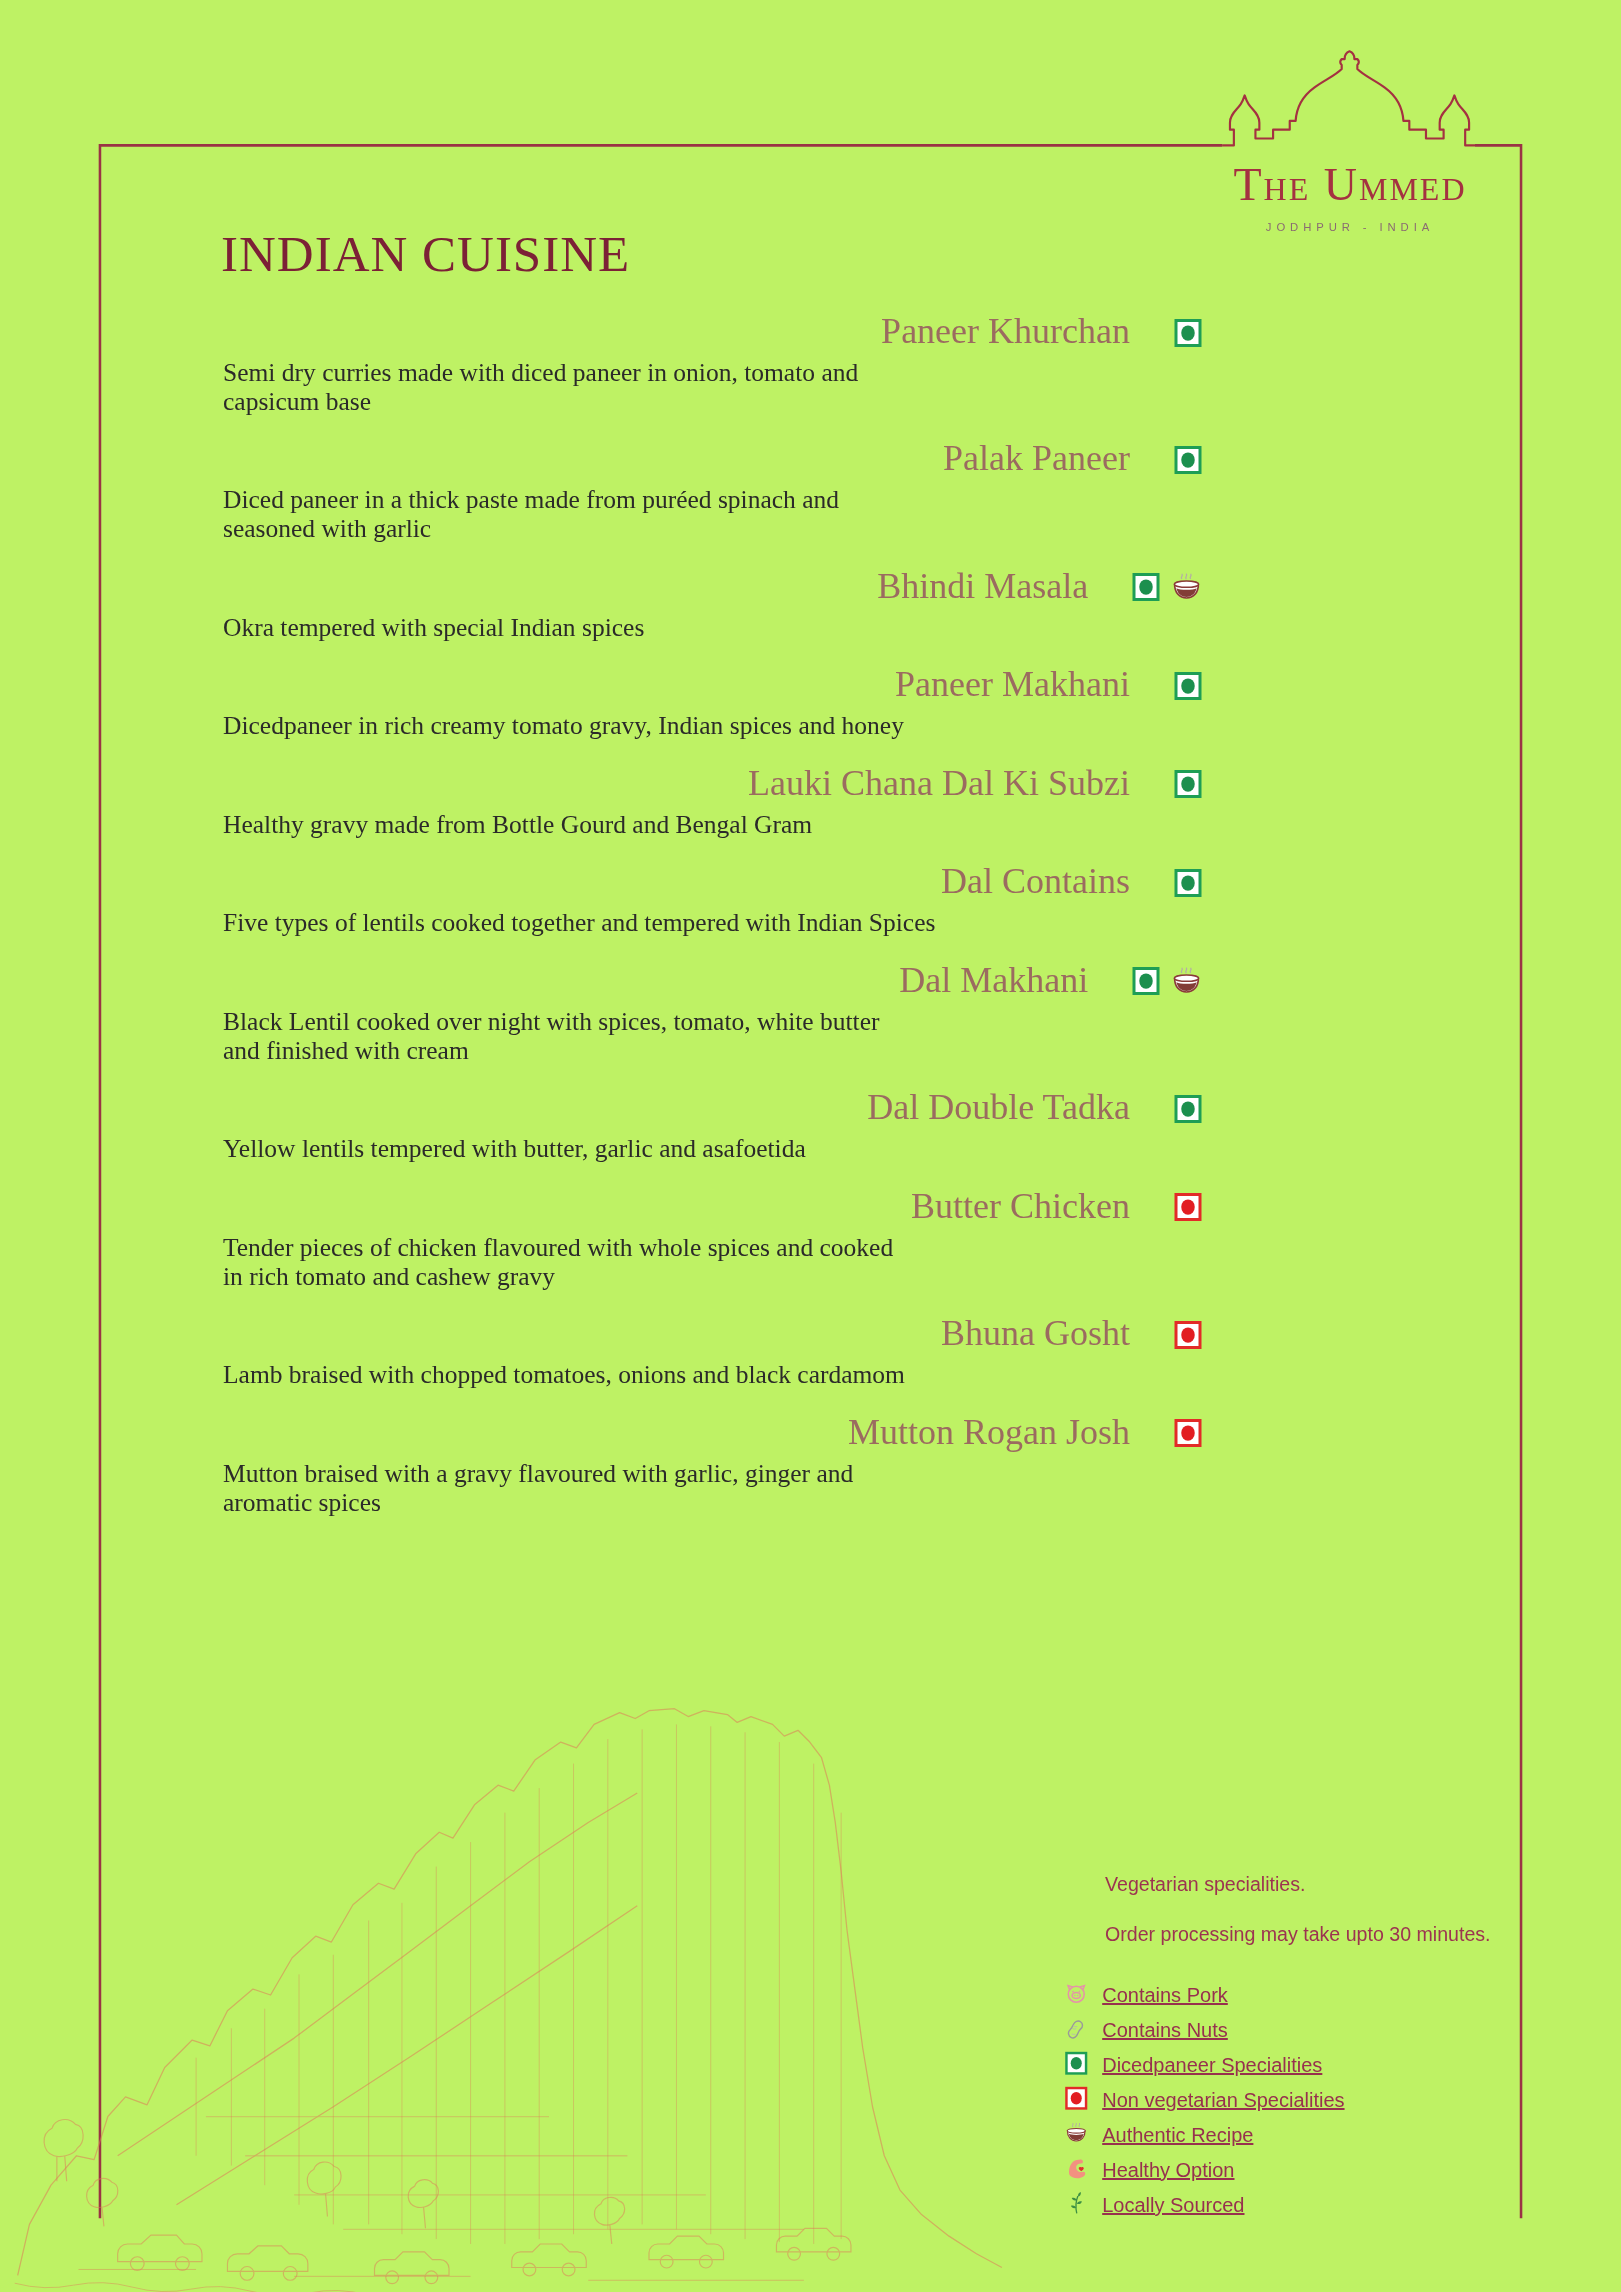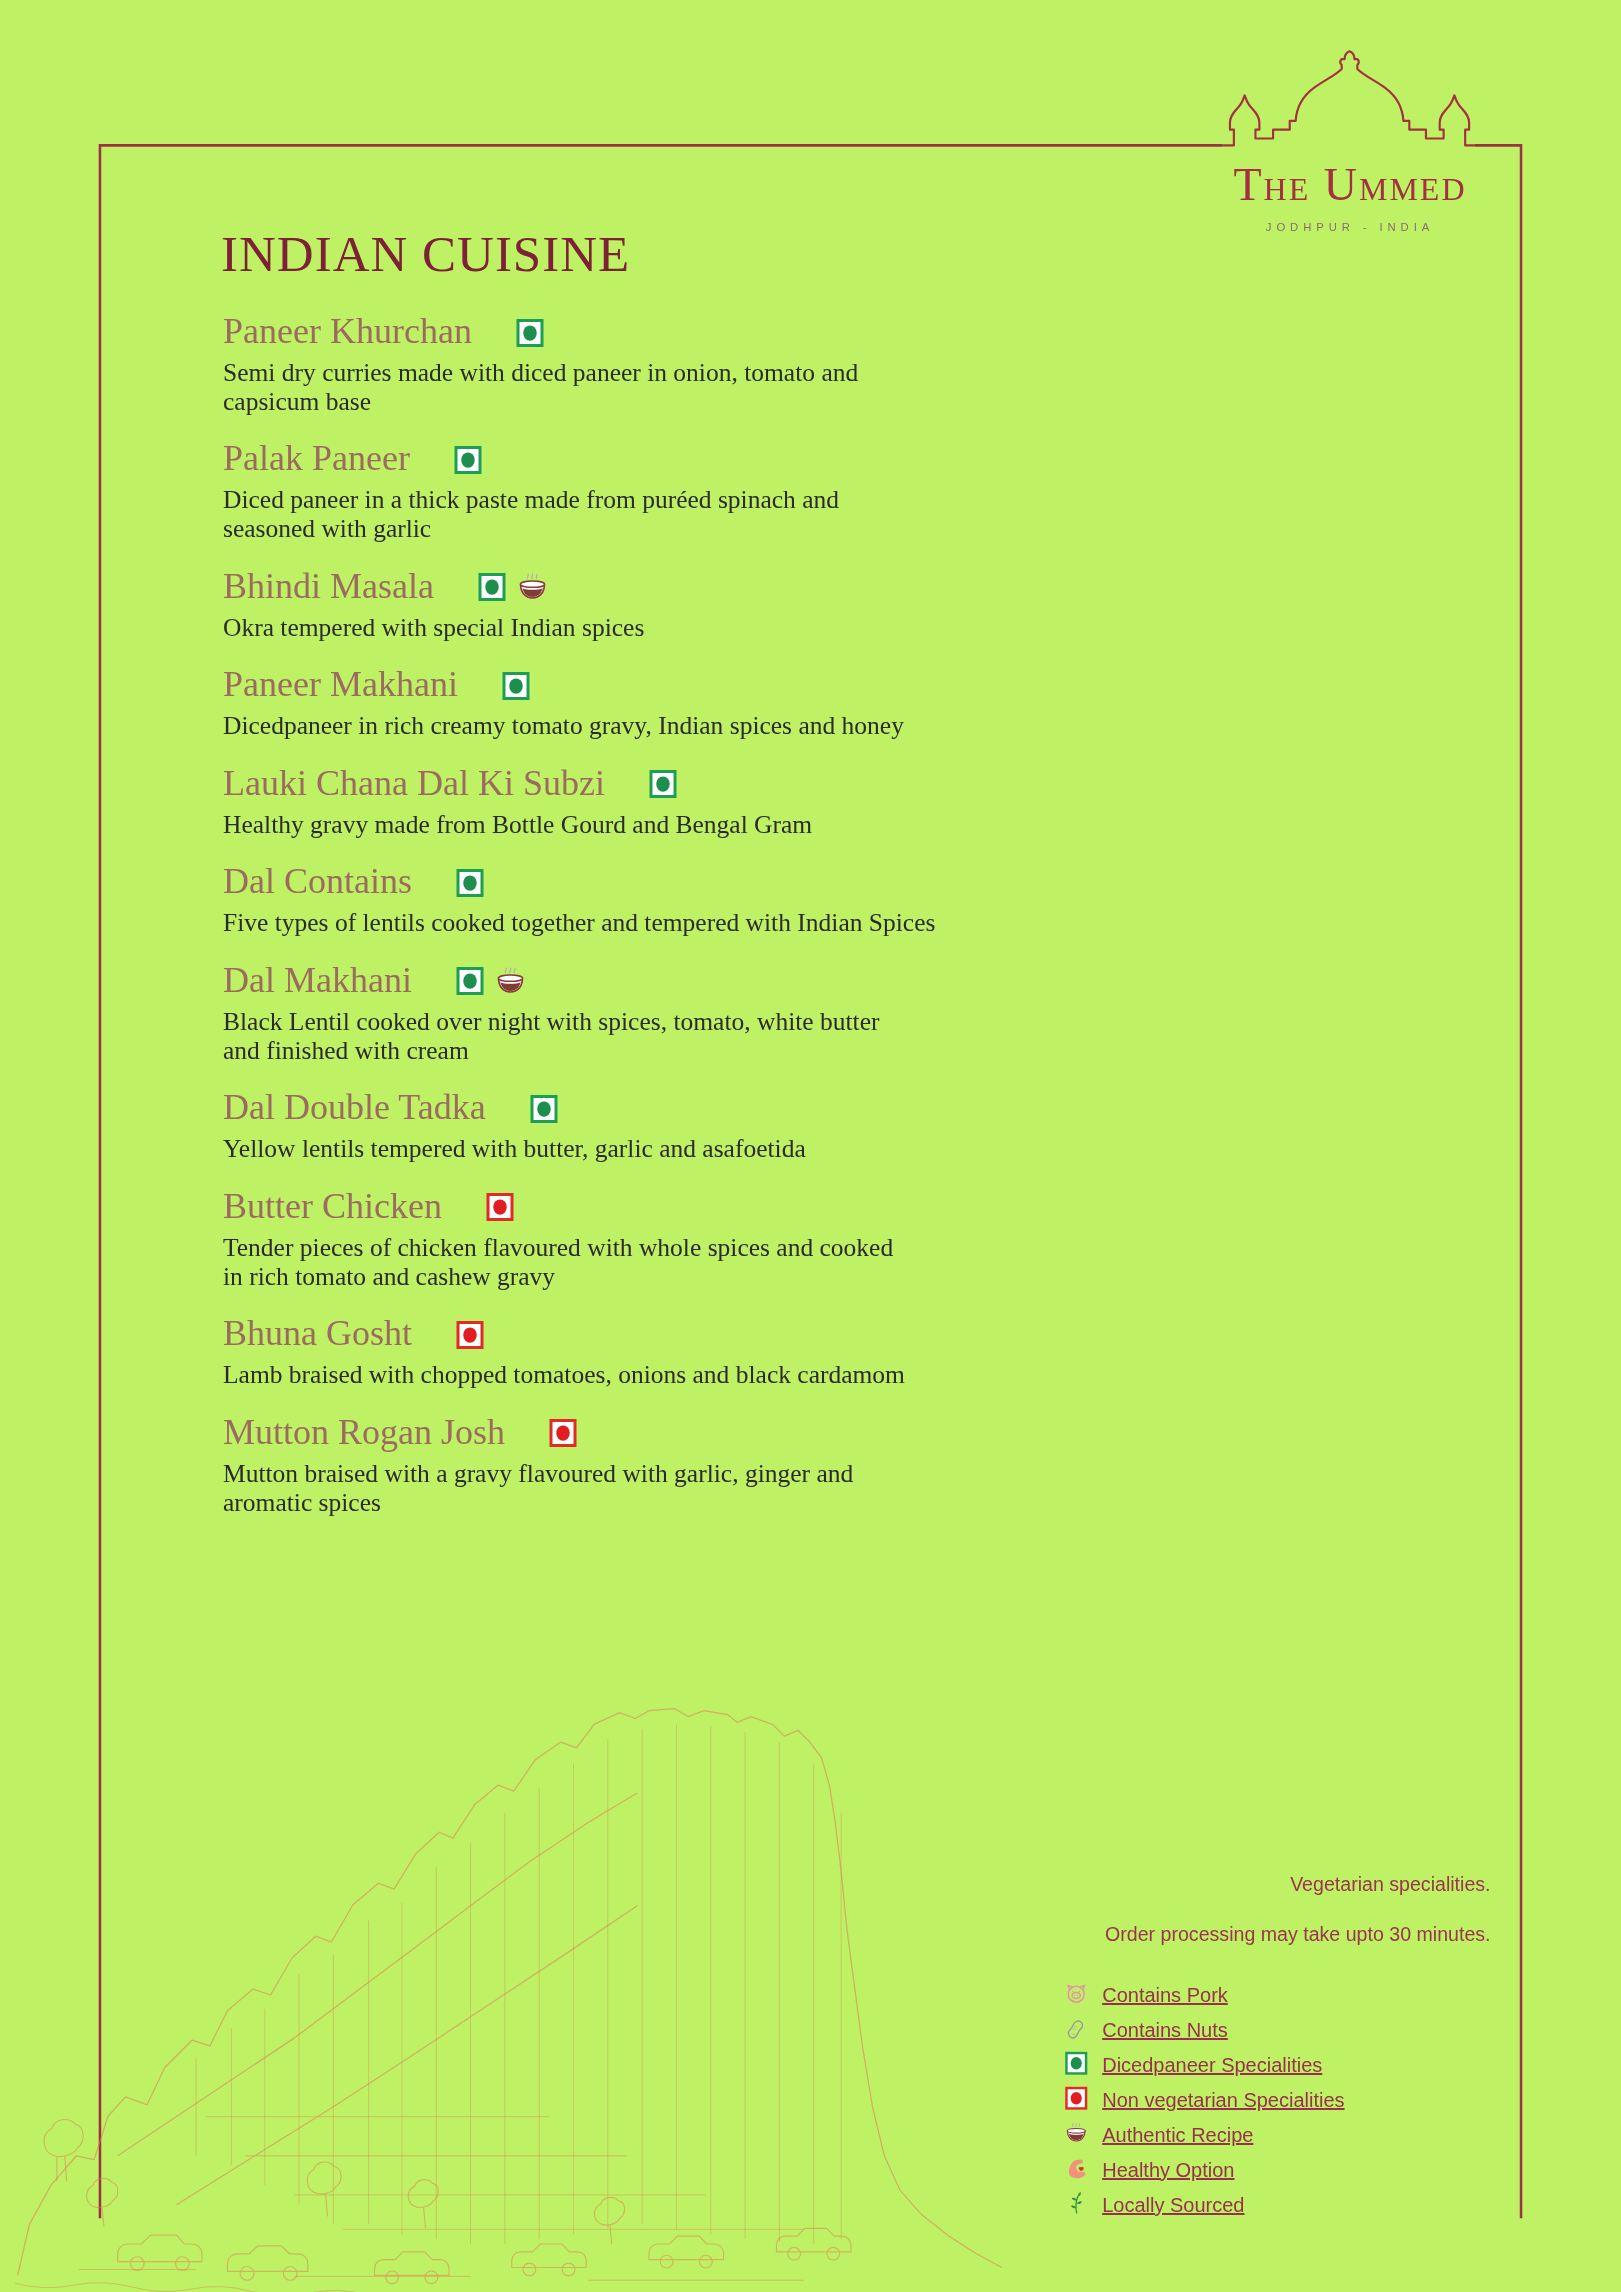--- a/index.html
+++ b/index.html
@@ -10,30 +10,30 @@
   .logo-name{position:absolute;left:1211px;top:160px;width:278px;text-align:center;
              font-variant:small-caps;font-size:46px;letter-spacing:2px;color:#a43141;line-height:49px;}
   .logo-sub{position:absolute;left:1211px;top:221px;width:278px;text-align:center;
             font-family:"Liberation Sans",sans-serif;font-size:11.3px;letter-spacing:4.9px;color:#8a6b72;}
   
   .section-title{position:absolute;left:221px;top:225px;font-size:51px;letter-spacing:1px;
                  color:#7c2136;font-weight:400;}
   
   .menu{position:absolute;left:223px;top:310px;width:980px;}
   .item{margin-bottom:21.6px;}
-  .item-head{display:flex;align-items:center;}
+  .item-head{display:flex;align-items:center;justify-content:flex-end;}
   .item-name{font-size:36px;line-height:43px;color:#9b6b60;}
   .badges{display:flex;align-items:center;gap:8.8px;margin-left:43px;margin-top:2px;}
   svg.badge{width:30px;height:32px;flex:none;}
   svg.badge.pot{width:33px;height:33px;}
   .item-desc{font-size:25.5px;line-height:29px;color:#2b2a29;margin-top:4.9px;}
   
   .notes{position:absolute;left:1105px;top:1873px;font-family:"Liberation Sans",sans-serif;
          font-size:19.6px;color:#9c3450;}
-  .notes .note-line1{margin-bottom:26.5px;text-align:right;}
+  .notes .note-line1{margin-bottom:26.5px;}
   .legend{position:absolute;left:1064px;top:1978px;font-family:"Liberation Sans",sans-serif;}
   .legend-row{display:flex;align-items:center;height:35px;}
   .legend-row svg{width:24.5px;height:24.5px;flex:none;}
   .legend-label{margin-left:13.7px;font-size:20px;color:#97314e;text-decoration:underline;}
   
   .fort{position:absolute;left:0;top:1695px;}
 </style>
 </head>
 <body>
 

